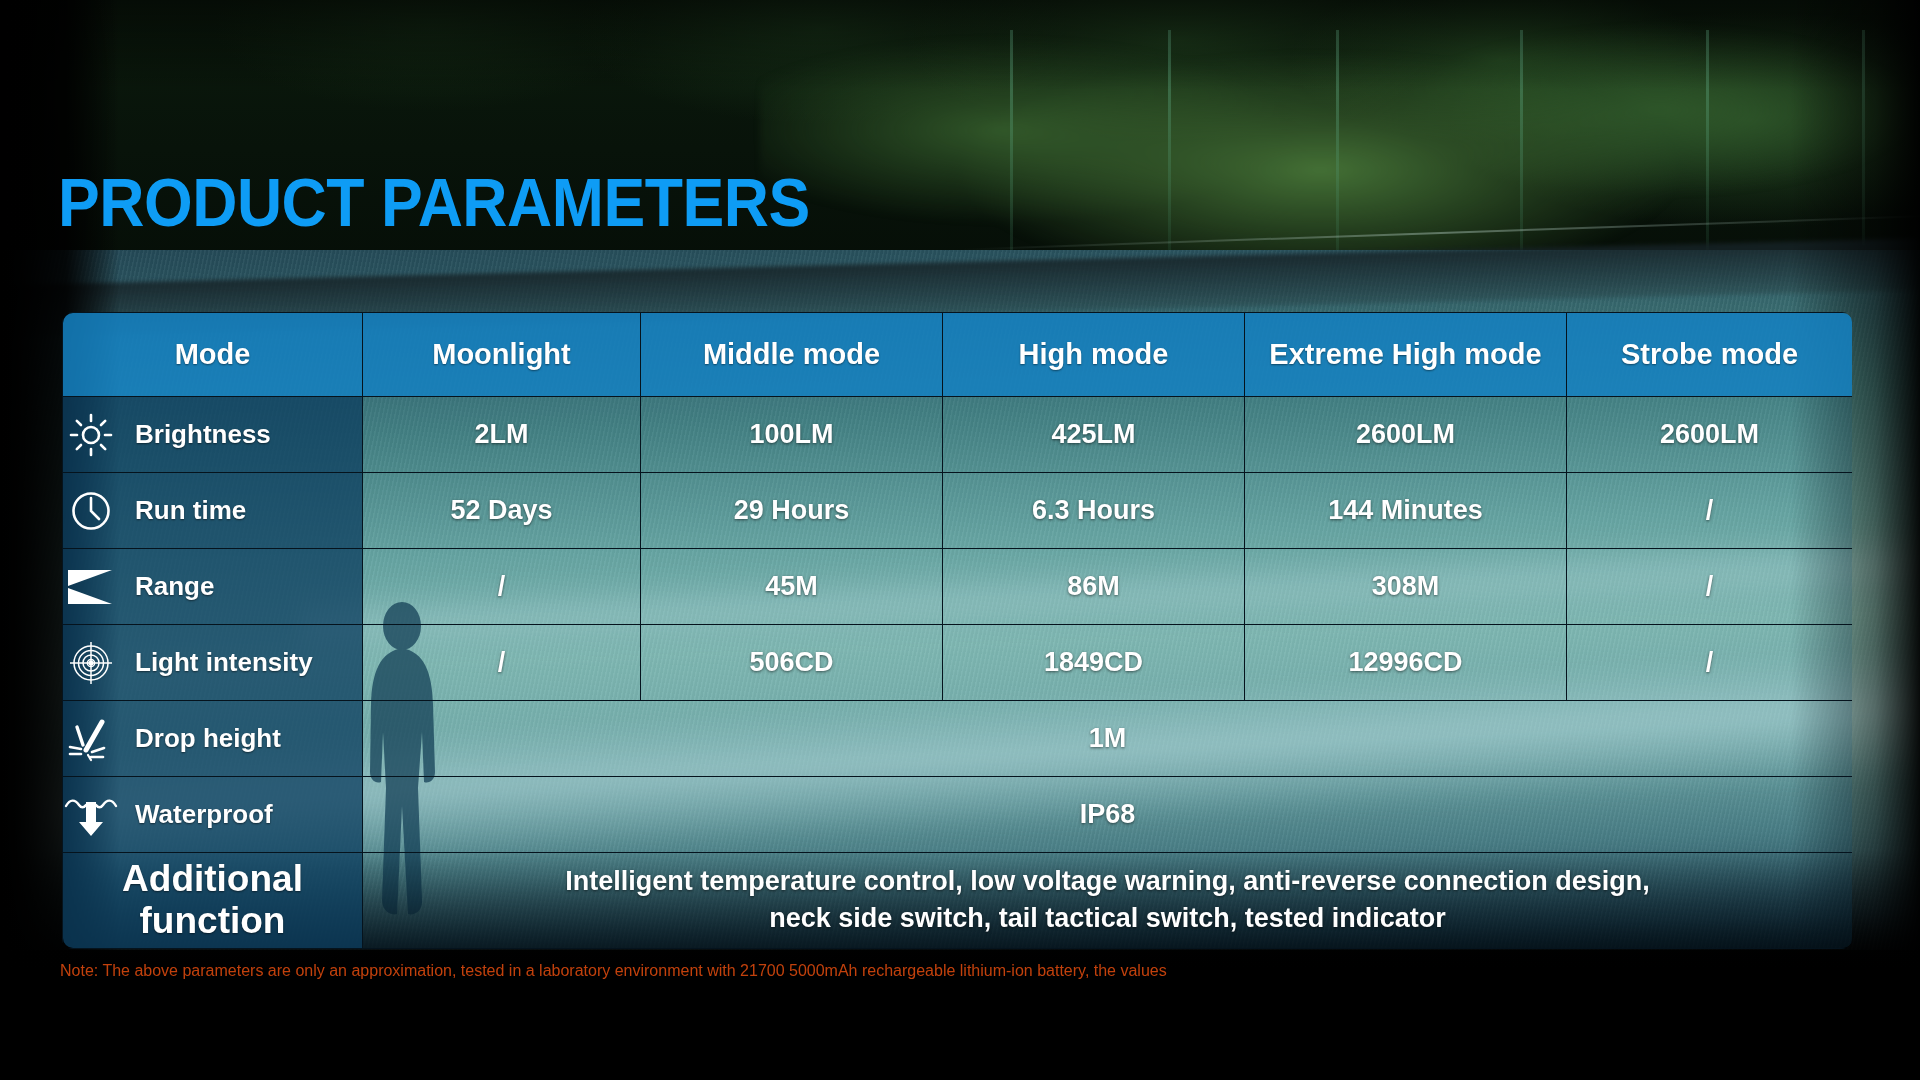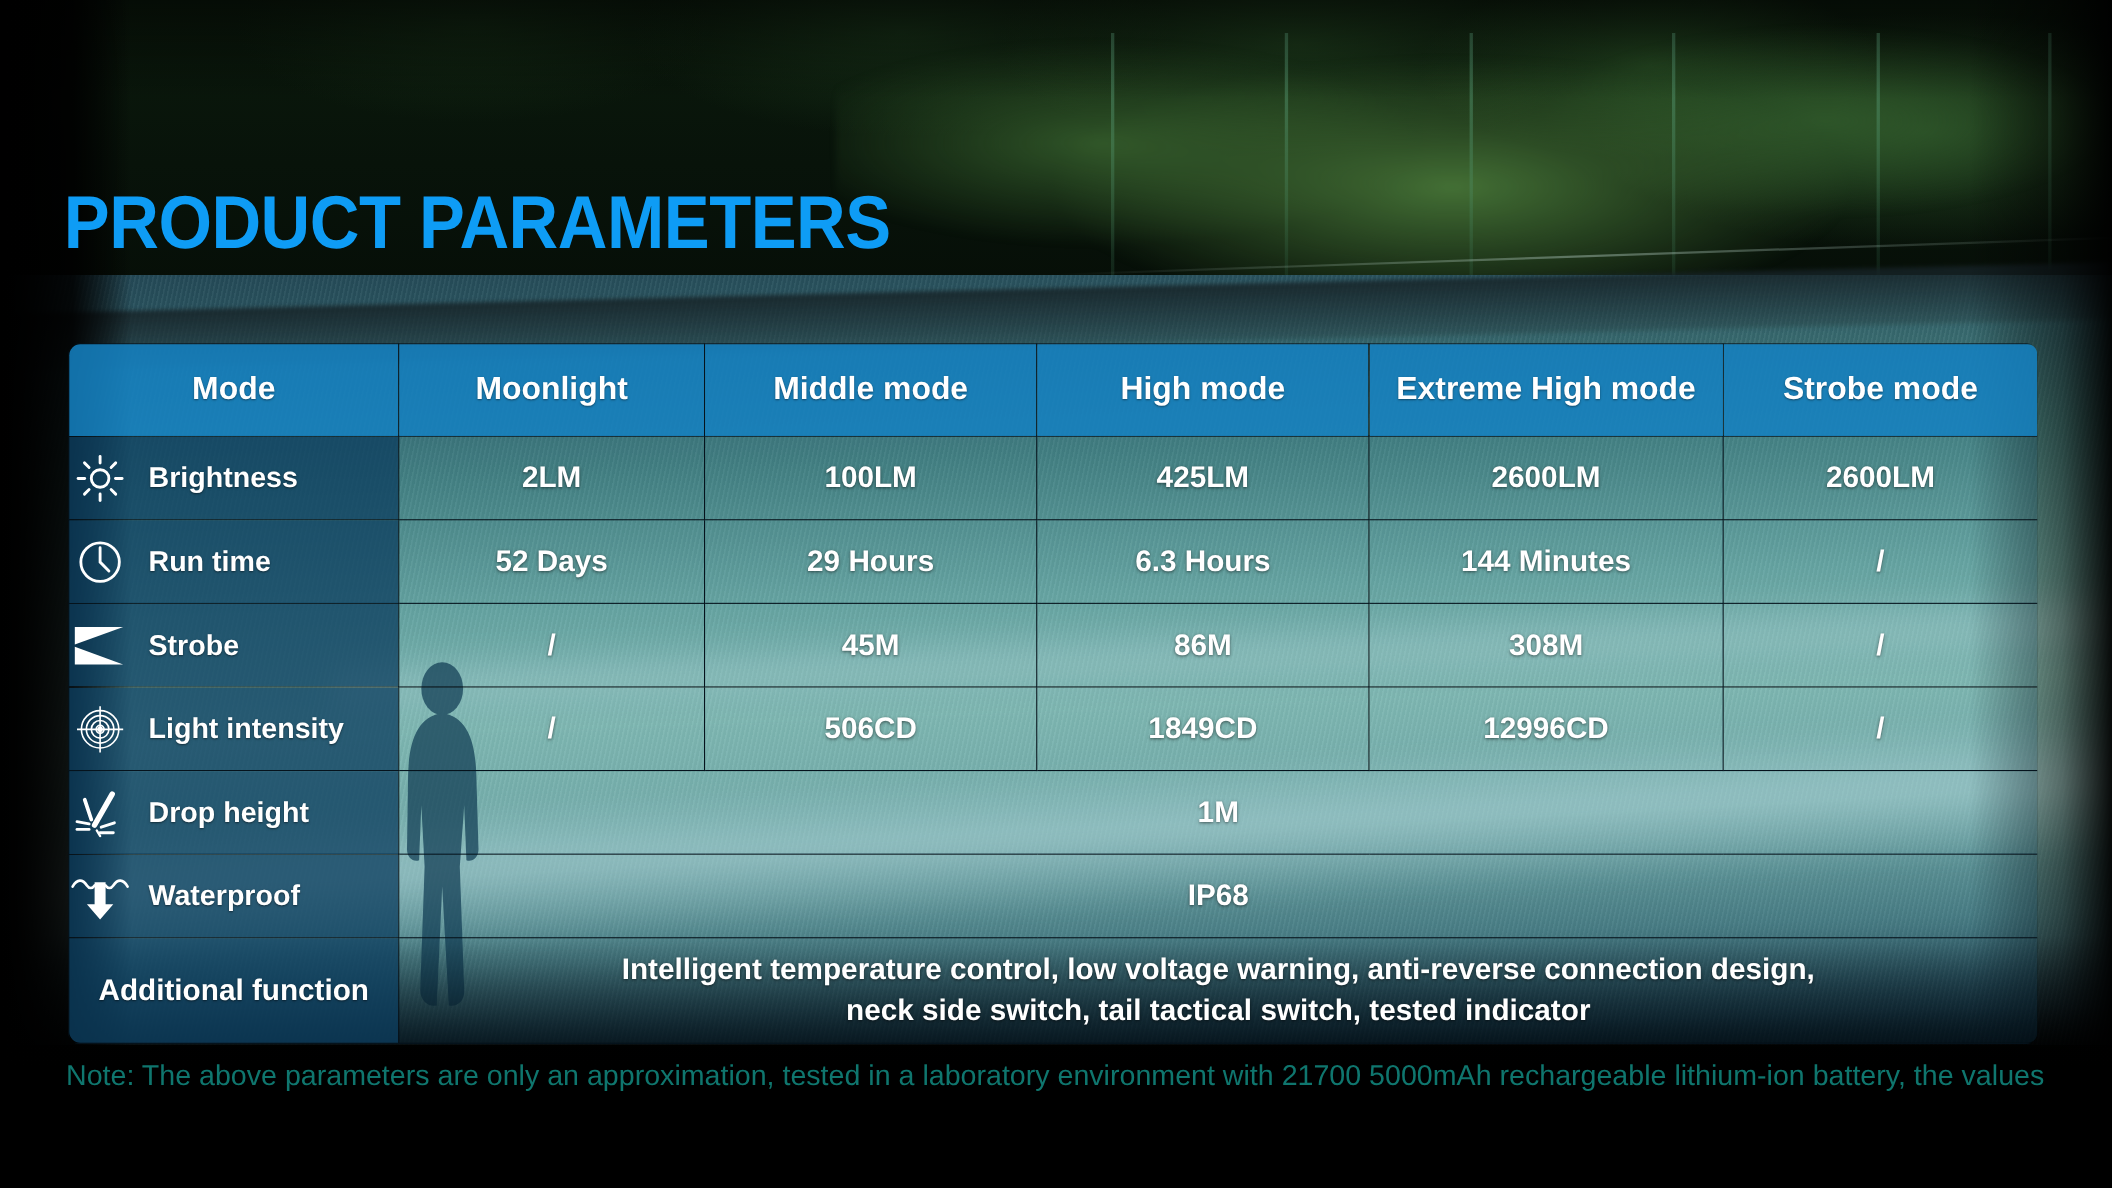--- a/index.html
+++ b/index.html
@@ -212,21 +212,21 @@
   td.merged {
     font-size: 29px;
     font-weight: bold;
   }
   
   td.addfn-label {
     background: rgba(13,62,96,0.80) !important;
   }
   .addfn-label-text {
     font-family: "Liberation Sans Narrow", "Liberation Sans", sans-serif;
-    font-size: 27px;
+    font-size: 37px;
     font-weight: bold;
     text-align: center;
     display: block;
     text-shadow: 0 1px 2px rgba(0,0,0,0.5);
   }
   td.addfn-value {
     font-family: "Liberation Sans Narrow", "Liberation Sans", sans-serif;
     font-size: 25px;
     font-weight: normal;
     line-height: 1.38;
@@ -241,23 +241,23 @@
   table.params thead th:last-child  { border-top-right-radius: 10px; }
   table.params tbody tr:last-child td:first-child { border-bottom-left-radius: 10px; }
   table.params tbody tr:last-child td:last-child  { border-bottom-right-radius: 10px; }
 
   
   .note {
     position: absolute;
     left: 60px; top: 960px;
     width: 1810px;
     font-family: "Liberation Sans Narrow", "Liberation Sans", sans-serif;
-    font-size: 26px;
+    font-size: 16px;
     font-weight: normal;
-    color: #0f766e;
+    color: #c2410c;
     line-height: 1.38;
   }
   .note-line { display: block; }
 </style>
 </head>
 <body>
 
 <div id="stage">
 
   <div class="bg-layer">
@@ -363,21 +363,21 @@
 
         <tr>
           <td class="label-cell">
             <div class="label-inner">
               <span class="icon-box">
                 <svg width="50" height="40" viewBox="0 0 50 40" fill="#ffffff">
                   <polygon points="2,3 46,3 2,19"></polygon>
                   <polygon points="2,21 46,37 2,37"></polygon>
                 </svg>
               </span>
-              <span class="label-text">Strobe</span>
+              <span class="label-text">Range</span>
             </div>
           </td>
           <td>/</td>
           <td>45M</td>
           <td>86M</td>
           <td>308M</td>
           <td>/</td>
         </tr>
 
         <tr>

